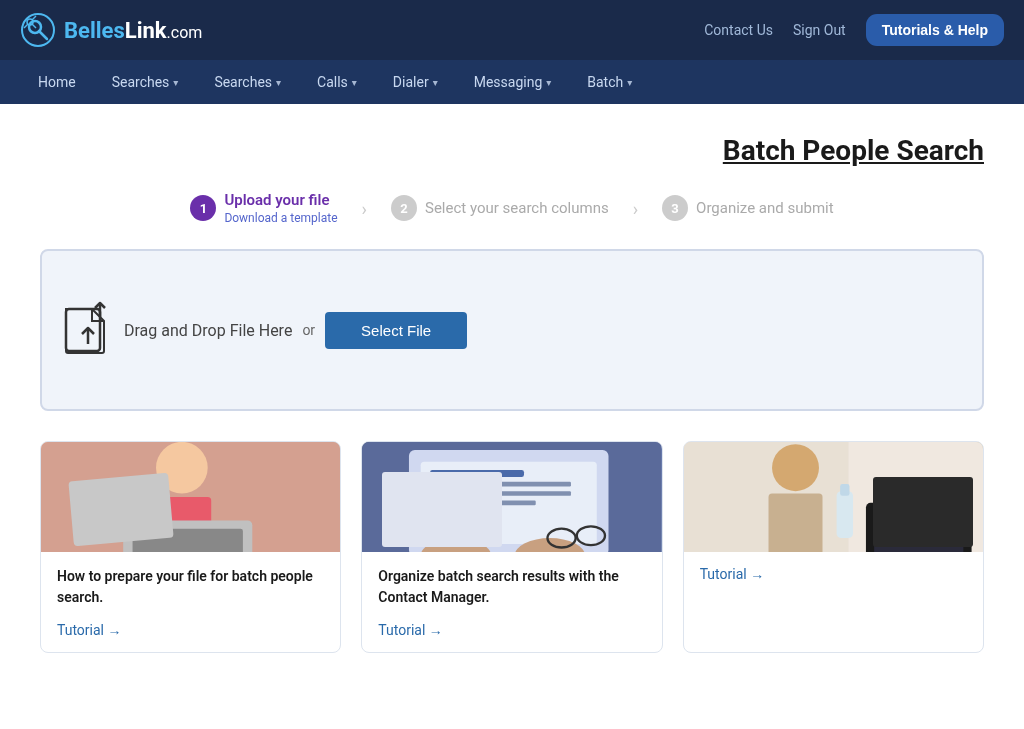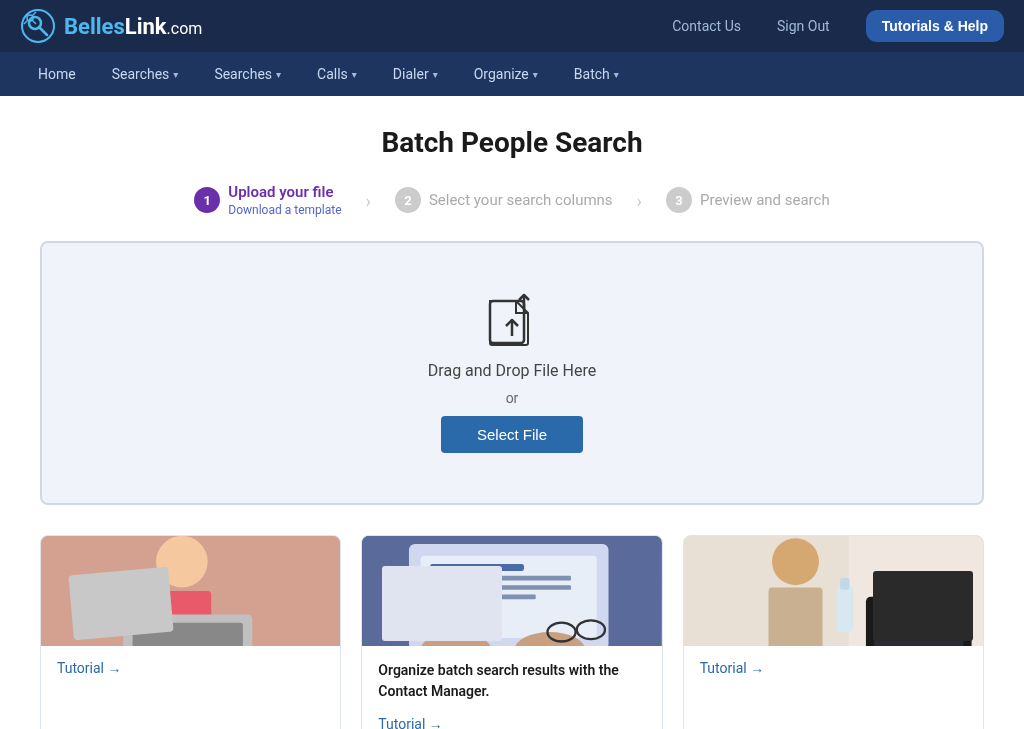--- a/index.html
+++ b/index.html
@@ -16,35 +16,35 @@
       box-shadow: 0 0 20px rgba(0,0,0,0.2);
     }
 
     
     .top-bar {
       background: #1a2a4a;
       display: flex;
       align-items: center;
       justify-content: space-between;
       padding: 8px 20px;
-      height: 52px;
+      height: 60px;
     }
     .logo-area {
       display: flex;
       align-items: center;
       gap: 8px;
     }
     .logo-icon {
       width: 36px;
       height: 36px;
     }
     .top-bar-right {
       display: flex;
       align-items: center;
-      gap: 36px;
+      gap: 20px;
     }
     .top-bar-link {
       color: #a0b8d8;
       font-size: 14px;
       text-decoration: none;
       cursor: pointer;
     }
     .tutorials-btn {
       background: #2a5caa;
       color: #fff;
@@ -79,25 +79,26 @@
       font-size: 10px;
       opacity: 0.8;
     }
 
     
     .main-content {
       background: #fff;
       padding: 30px 40px 40px;
     }
     .page-title {
-      text-align: center;
+      text-align: right;
       font-size: 28px;
       font-weight: 700;
       color: #1a1a1a;
       margin-bottom: 24px;
+      text-decoration: underline;
     }
 
     
     .steps-bar {
       display: flex;
       align-items: center;
       justify-content: center;
       gap: 0;
       margin-bottom: 24px;
     }
@@ -155,21 +156,21 @@
       padding: 0 4px;
     }
 
     
     .upload-area {
       border: 2px solid #d0d8e8;
       border-radius: 8px;
       background: #f0f4fa;
       padding: 50px 20px;
       display: flex;
-      flex-direction: column;
+      flex-direction: row;
       align-items: center;
       gap: 10px;
       margin-bottom: 30px;
     }
     .upload-text {
       font-size: 16px;
       color: #444;
     }
     .upload-or {
       font-size: 14px;
@@ -310,21 +311,21 @@
     </a>
     <a class="nav-item">
       <span>Calls</span>
       <span class="nav-chevron">▾</span>
     </a>
     <a class="nav-item">
       <span>Dialer</span>
       <span class="nav-chevron">▾</span>
     </a>
     <a class="nav-item">
-      <span>Organize</span>
+      <span>Messaging</span>
       <span class="nav-chevron">▾</span>
     </a>
     <a class="nav-item">
       <span>Batch</span>
       <span class="nav-chevron">▾</span>
     </a>
   </div>
 
   <div class="main-content">
     <h1 class="page-title">Batch People Search</h1>
@@ -346,21 +347,21 @@
         <div class="step-content">
           <span class="step-label inactive">Select your search columns</span>
         </div>
       </div>
 
       <span class="step-separator">›</span>
 
       <div class="step">
         <div class="step-circle inactive">3</div>
         <div class="step-content">
-          <span class="step-label inactive">Preview and search</span>
+          <span class="step-label inactive">Organize and submit</span>
         </div>
       </div>
     </div>
 
     <div class="upload-area">
       <svg width="52" height="58" viewBox="0 0 52 58">
         <rect x="4" y="8" width="34" height="42" rx="3" ry="3" fill="none" stroke="#333" stroke-width="2.5"></rect>
         <polyline points="30,8 30,20 42,20" fill="none" stroke="#333" stroke-width="2"></polyline>
         <line x1="38" y1="2" x2="38" y2="16" stroke="#333" stroke-width="2.5"></line>
         <polyline points="33,7 38,2 43,7" fill="none" stroke="#333" stroke-width="2.5" stroke-linejoin="round"></polyline>
@@ -387,20 +388,21 @@
             <ellipse cx="120" cy="30" rx="22" ry="22" fill="#f5c8a0"></ellipse>
 
             <rect x="95" y="55" width="50" height="55" fill="#e85a6a" rx="3"></rect>
 
             <rect x="70" y="75" width="110" height="70" fill="#c0c0c0" rx="4"></rect>
             <rect x="78" y="82" width="94" height="58" fill="#888" rx="2"></rect>
             <rect x="55" y="145" width="140" height="8" fill="#b0b0b0" rx="2"></rect>
           </svg>
         </div>
         <div class="card-body">
+          <p class="card-title">How to prepare your file for batch people search.</p>
           <a class="card-link">Tutorial →</a>
         </div>
       </div>
 
       <div class="tutorial-card">
         <div class="card-img-2">
           <svg width="100%" height="110" viewBox="0 0 255 110" preserveAspectRatio="xMidYMid slice">
             <rect width="255" height="110" fill="#5a6a9a"></rect>
 
             <rect x="40" y="15" width="170" height="90" fill="#d0d8f0" rx="5"></rect>

